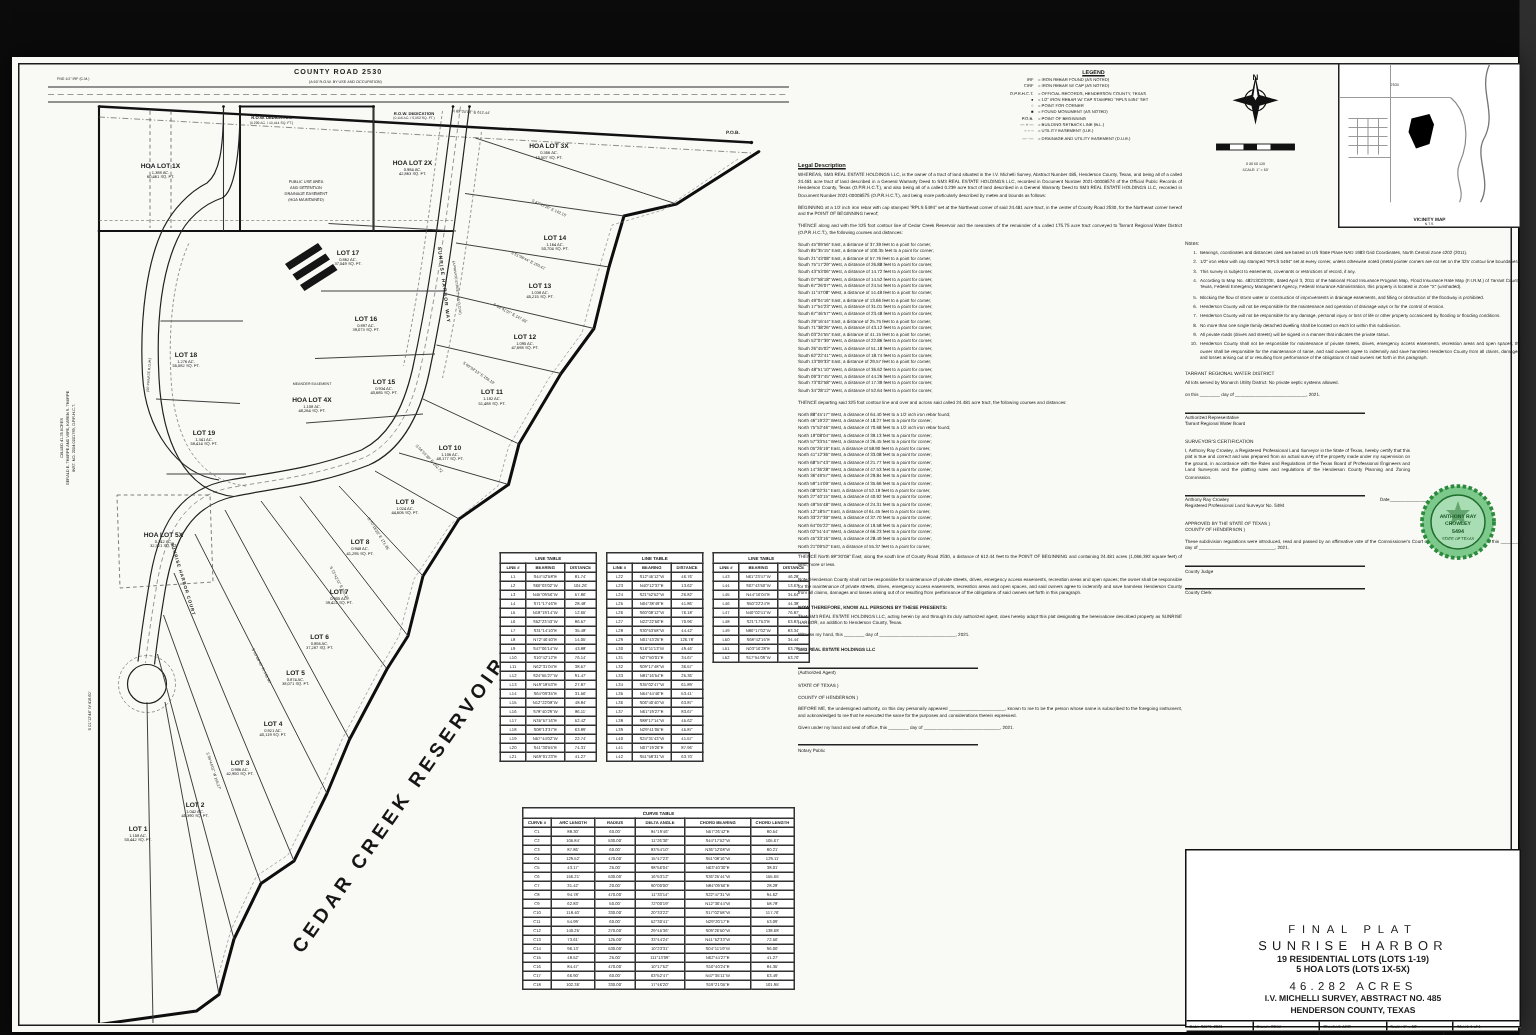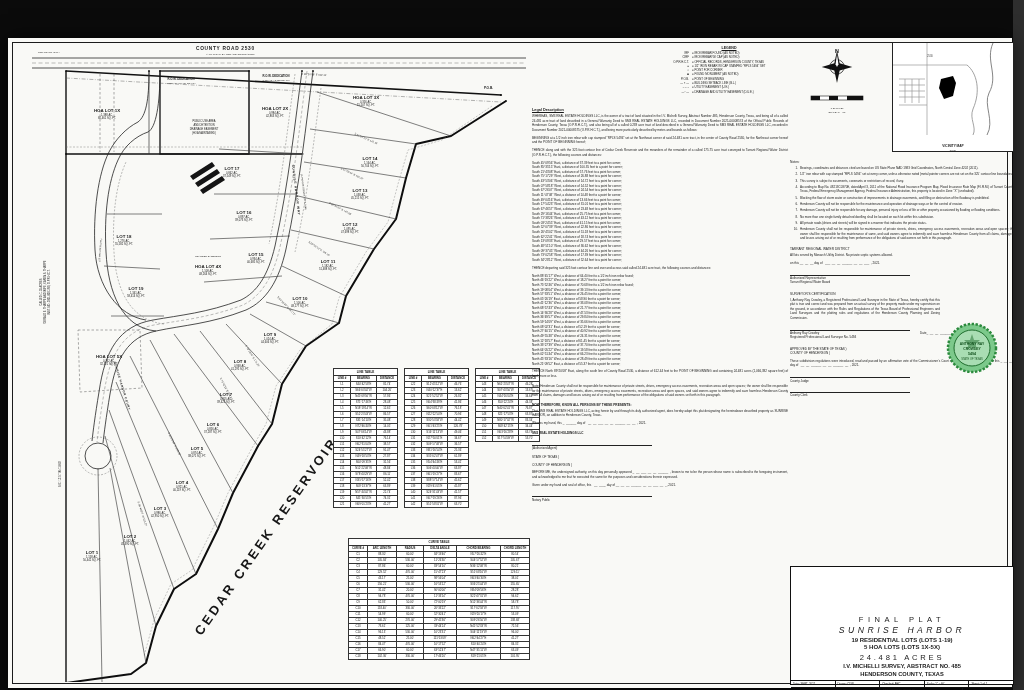--- a/index.html
+++ b/index.html
@@ -81,21 +81,21 @@
   .blk-h{font-size:3.2px;margin-bottom:2px;}
   .blk-t{font-size:3.05px;line-height:1.5;text-align:justify;}
   .cert{position:relative;}
   .seal{position:absolute;right:16px;top:30px;}
 
   
   .titleblock{position:absolute;left:782px;top:528px;width:224px;height:119px;
               border:1.3px solid #111;background:#fff;display:flex;flex-direction:column;box-sizing:border-box;}
   .tb-title{text-align:center;padding-top:4px;}
   .tb1{font-size:7.5px;letter-spacing:4.5px;margin-top:44px;}
-  .tb2{font-size:8.6px;letter-spacing:3.5px;margin-top:1px;font-style:italic;}
+  .tb2{font-size:8.6px;letter-spacing:3.5px;margin-top:1px;}
   .tb3,.tb4{font-size:6px;font-weight:bold;margin-top:1.5px;}
   .tb5{font-size:7.6px;letter-spacing:2.8px;margin-top:2.5px;}
   .tb6,.tb7{font-size:5.7px;font-weight:bold;margin-top:1.5px;}
   .tb-info{display:flex;border-top:1px solid #111;border-bottom:1px solid #111;margin-top:3.5px;}
   .info-cell{flex:1;font-size:2.8px;padding:1px 2px;border-right:1px solid #111;white-space:nowrap;overflow:hidden;}
   .info-cell:last-child{border-right:none;}
   .tb-bottom{display:flex;flex:1;}
   .tb-owner{flex:1;font-size:2.8px;line-height:1.5;padding:2px 3px;}
   .tb-surv{width:76px;border-left:1px solid #111;font-size:2.6px;line-height:1.45;padding:2px 3px;}
   .tb-logo{width:50px;border-left:1px solid #111;display:flex;align-items:center;justify-content:center;gap:2px;}
@@ -1084,21 +1084,21 @@
         <div class="sig-line">County Clerk</div>
       </div>
     </div>
 
     <div class="titleblock">
       <div class="tb-title">
         <div class="tb1">FINAL PLAT</div>
         <div class="tb2">SUNRISE HARBOR</div>
         <div class="tb3">19 RESIDENTIAL LOTS (LOTS 1-19)</div>
         <div class="tb4">5 HOA LOTS (LOTS 1X-5X)</div>
-        <div class="tb5">24.481 ACRES</div>
+        <div class="tb5">46.282 ACRES</div>
         <div class="tb6">I.V. MICHELLI SURVEY, ABSTRACT NO. 485</div>
         <div class="tb7">HENDERSON COUNTY, TEXAS</div>
       </div>
       <div class="tb-info">
 
       <span class="info-cell">Date: SEPT. 2021</span>
           <span class="info-cell">Drawn: CDW</span>
           <span class="info-cell">Checked: ARC</span>
           <span class="info-cell">Scale: 1" = 60'</span>
           <span class="info-cell">Sheet: 1 of 1</span>

